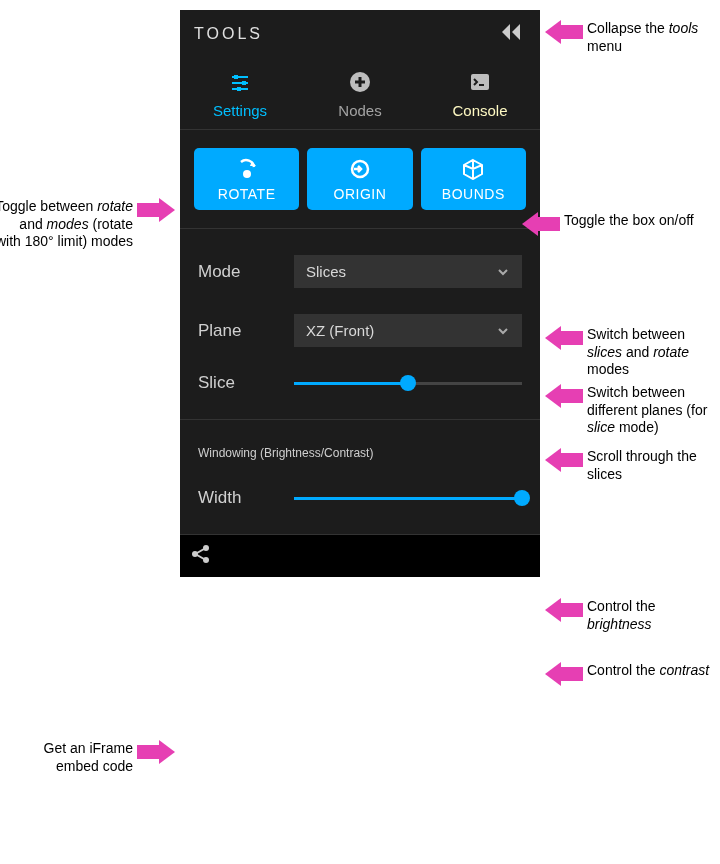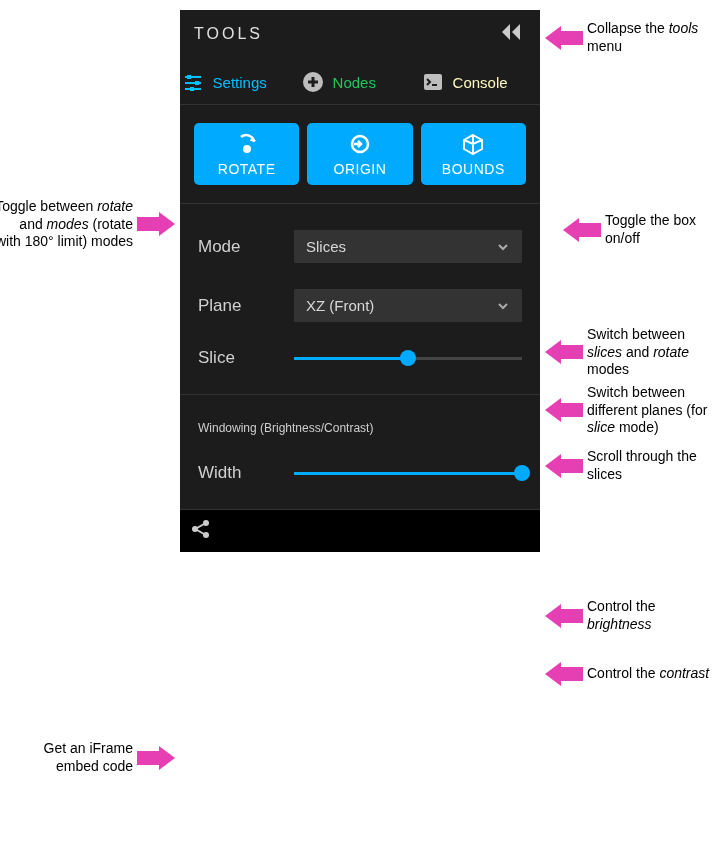--- a/index.html
+++ b/index.html
@@ -19,21 +19,21 @@
     padding: 12px 14px 18px 14px;
   }
   .panel-title { letter-spacing: 3px; font-size: 16px; color: #e0e0e0; }
   .collapse-btn { cursor: pointer; }
   .tabs {
     display: flex;
     justify-content: space-around;
     padding: 6px 0 10px 0;
     border-bottom: 1px solid #333;
   }
-  .tab { display: flex; flex-direction: row; align-items: center; gap: 8px; cursor: pointer; width: 33%; }
+  .tab { display: flex; flex-direction: column; align-items: center; gap: 8px; cursor: pointer; width: 33%; }
   .tab svg { width: 24px; height: 24px; }
   .tab-label { font-size: 15px; }
   .tab.active .tab-label { color: #00bfff; }
   .tab.active svg path, .tab.active svg line, .tab.active svg circle { stroke: #00bfff; fill: #00bfff; }
   .mode-buttons {
     display: flex;
     gap: 8px;
     padding: 18px 14px 18px 14px;
     border-bottom: 1px solid #333;
   }
@@ -74,21 +74,21 @@
   .footer {
     background: #000;
     padding: 10px 10px;
     height: 42px;
     display: flex;
     align-items: center;
   }
   .share-btn { cursor: pointer; }
 
   
-  .anno { position: absolute; display: flex; align-items: center; gap: 4px; }
+  .anno { position: absolute; display: flex; align-items: flex-start; gap: 4px; }
   .anno-text { font-size: 14px; color: #000; line-height: 1.25; }
   .anno.right { flex-direction: row; }
   .anno.left  { flex-direction: row-reverse; }
   .anno.left .anno-text { text-align: right; }
   .arrow {
     width: 0; height: 0;
     border-top: 12px solid transparent;
     border-bottom: 12px solid transparent;
   }
   .arrow.point-left { border-right: 16px solid #e63fb3; }
@@ -122,21 +122,21 @@
         <rect x="9" y="17" width="4" height="4" fill="#00bfff"></rect>
       </svg>
       <div class="tab-label">Settings</div>
     </div>
     <div class="tab">
       <svg viewBox="0 0 24 24">
         <circle cx="12" cy="12" r="10" fill="#bdbdbd"></circle>
         <line x1="12" y1="7" x2="12" y2="17" stroke="#1c1c1c" stroke-width="3"></line>
         <line x1="7" y1="12" x2="17" y2="12" stroke="#1c1c1c" stroke-width="3"></line>
       </svg>
-      <div class="tab-label" style="color:#22c55e">Nodes</div>
+      <div class="tab-label" style="color:#a3a3a3">Nodes</div>
     </div>
     <div class="tab">
       <svg viewBox="0 0 24 24">
         <rect x="3" y="4" width="18" height="16" rx="2" fill="#bdbdbd"></rect>
         <path d="M6 9 L9 12 L6 15" stroke="#1c1c1c" stroke-width="2" fill="none"></path>
         <line x1="11" y1="15" x2="16" y2="15" stroke="#1c1c1c" stroke-width="2"></line>
       </svg>
       <div class="tab-label" style="color:#fef9c3">Console</div>
     </div>
   </div>
@@ -228,21 +228,21 @@
 </div>
 
 <div class="anno left" style="right:545px; top:198px">
   <div class="arrow-group">
       <div class="arrow-body"></div>
       <div class="arrow point-right"></div>
     </div>
   <div class="anno-text" style="width:140px">Toggle between <em>rotate</em> and <em>modes</em> (rotate with 180° limit) modes</div>
 </div>
 
-<div class="anno right" style="left:563px; top:212px">
+<div class="anno right" style="left:522px; top:212px">
   <div class="arrow-group">
       <div class="arrow point-left"></div>
       <div class="arrow-body"></div>
     </div>
   <div class="anno-text">Toggle the box on/off</div>
 </div>
 
 <div class="anno right" style="left:545px; top:326px">
   <div class="arrow-group">
       <div class="arrow point-left"></div>

